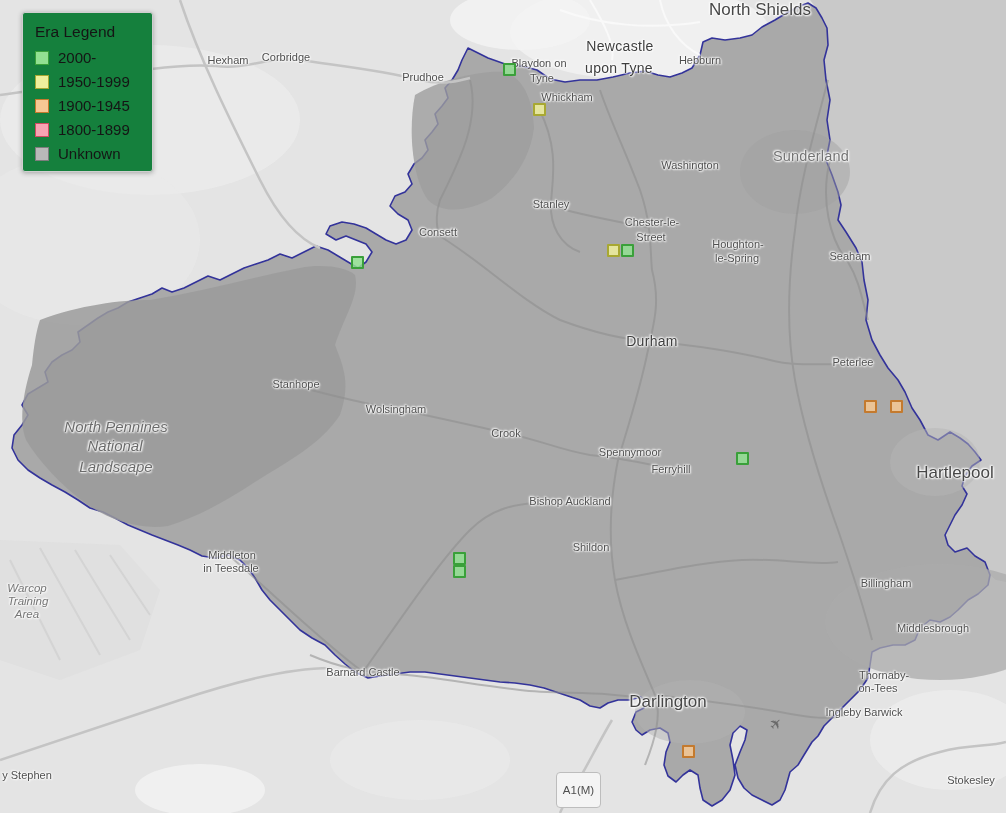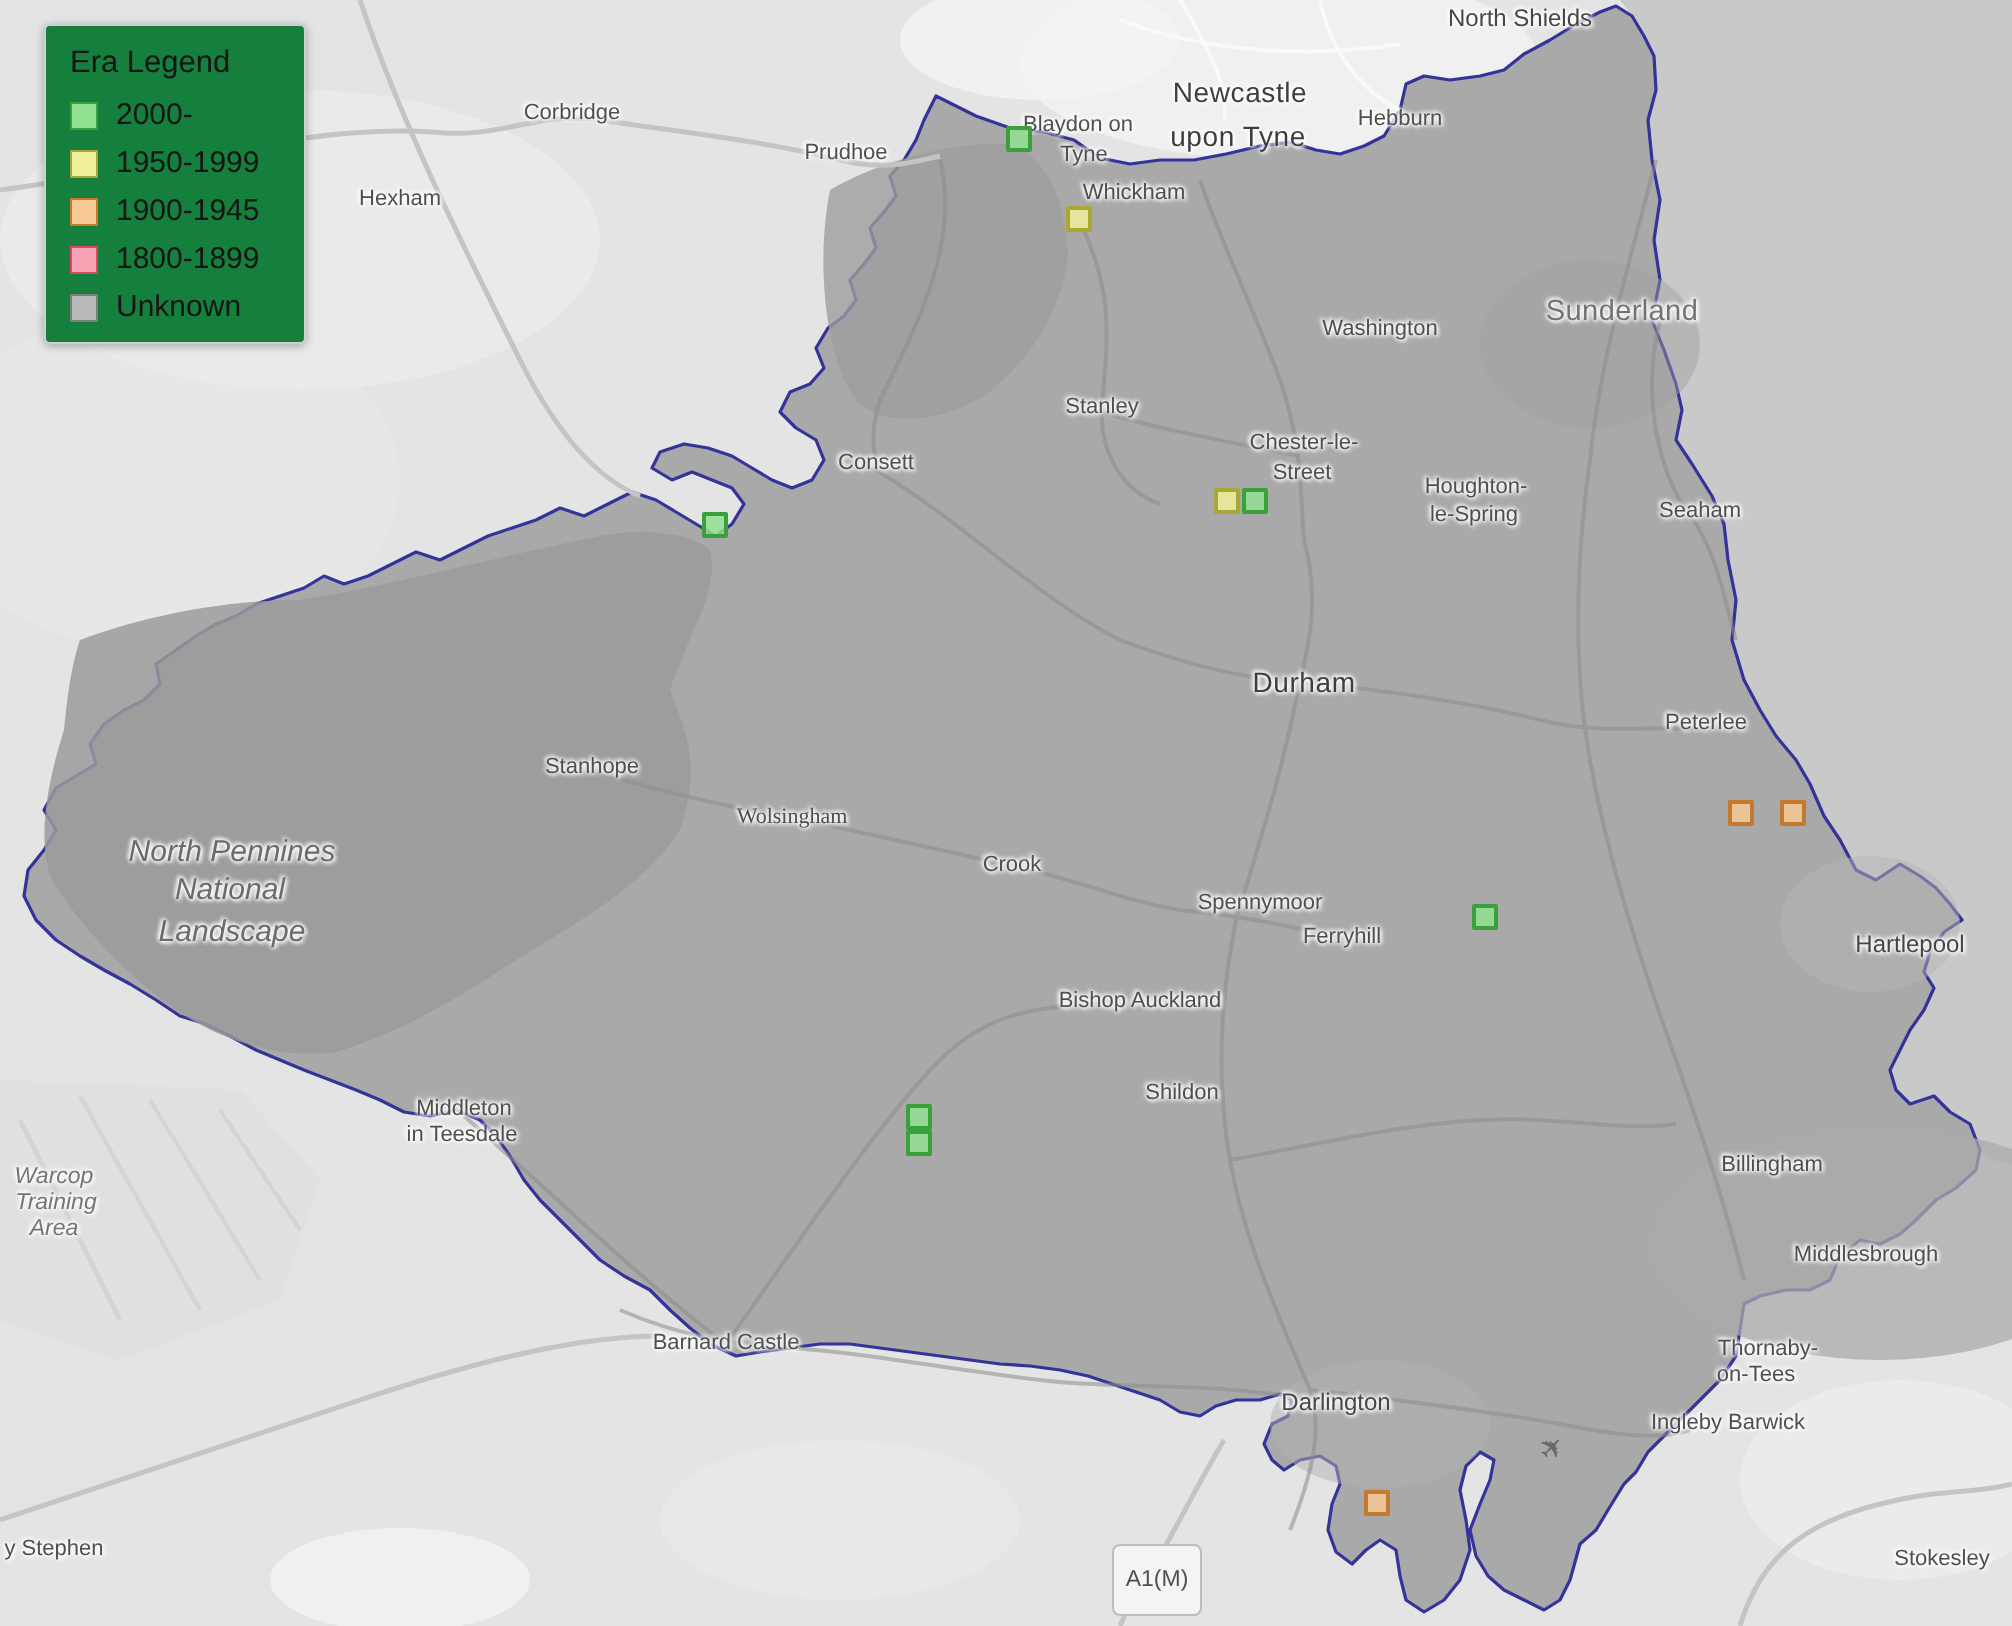--- a/index.html
+++ b/index.html
@@ -4,21 +4,21 @@
 <style>
   html,body{margin:0;padding:0;background:#ddd;}
   #map{position:relative;width:1006px;height:813px;overflow:hidden;
        background:#e4e4e4;font-family:"Liberation Sans",sans-serif;}
   #basemap{position:absolute;left:0;top:0;}
   
   .lbl{position:absolute;transform:translate(-50%,-50%);white-space:nowrap;
        color:#4d4d4d;font-size:11px;line-height:1;
        text-shadow:0 0 2px #fff,0 0 2px #fff,1px 1px 2px #fff,-1px -1px 2px #fff;}
   .lbl-town{font-size:11px;color:#4f4f4f;}
-  .lbl-town-lg{font-size:12px;color:#474747;}
+  .lbl-town-lg{font-size:17px;color:#474747;}
   .lbl-city{font-size:14px;color:#3e3e3e;letter-spacing:.3px;text-align:center;}
   .lbl-city-md{font-size:14.5px;color:#737373;letter-spacing:.2px;}
   .lbl-area{font-style:italic;font-size:15px;color:#6b6b6b;}
   .lbl-area-sm{font-style:italic;font-size:11.5px;color:#757575;}
   
   .marker{position:absolute;width:13px;height:13px;box-sizing:border-box;
           border:2px solid;border-radius:1px;}
   
   .road-shield{position:absolute;left:556px;top:772px;width:45px;height:36px;
        background:#f4f4f4;border:1.5px solid #bdbdbd;border-radius:4px;
@@ -102,36 +102,36 @@
   </svg>
 
   <div id="labels">
       <span class="lbl lbl-town-lg" style="left: 760px; top: 9px;">North Shields</span>
       <span class="lbl lbl-city" style="left: 620px; top: 46px;">Newcastle</span>
       <span class="lbl lbl-city" style="left: 619px; top: 68px;">upon Tyne</span>
       <span class="lbl lbl-town" style="left: 700px; top: 60px;">Hebburn</span>
       <span class="lbl lbl-town" style="left: 539px; top: 63px;">Blaydon on</span>
       <span class="lbl lbl-town" style="left: 542px; top: 78px;">Tyne</span>
       <span class="lbl lbl-town" style="left: 567px; top: 97px;">Whickham</span>
-      <span class="lbl lbl-town" style="left: 200px; top: 60px; margin-top: 40px;">Hexham</span>
+      <span class="lbl lbl-town" style="left: 228px; top: 60px;">Hexham</span>
       <span class="lbl lbl-town" style="left: 286px; top: 57px;">Corbridge</span>
       <span class="lbl lbl-town" style="left: 423px; top: 77px;">Prudhoe</span>
       <span class="lbl lbl-city-md" style="left: 811px; top: 156px;">Sunderland</span>
       <span class="lbl lbl-town" style="left: 690px; top: 165px;">Washington</span>
       <span class="lbl lbl-town" style="left: 551px; top: 204px;">Stanley</span>
       <span class="lbl lbl-town" style="left: 438px; top: 232px;">Consett</span>
       <span class="lbl lbl-town" style="left: 652px; top: 222px;">Chester-le-</span>
       <span class="lbl lbl-town" style="left: 651px; top: 237px;">Street</span>
       <span class="lbl lbl-town" style="left: 738px; top: 244px;">Houghton-</span>
       <span class="lbl lbl-town" style="left: 737px; top: 258px;">le-Spring</span>
       <span class="lbl lbl-town" style="left: 850px; top: 256px;">Seaham</span>
       <span class="lbl lbl-city" style="left: 652px; top: 341px;">Durham</span>
       <span class="lbl lbl-town" style="left: 853px; top: 362px;">Peterlee</span>
       <span class="lbl lbl-town" style="left: 296px; top: 384px;">Stanhope</span>
-      <span class="lbl lbl-town" style="left: 396px; top: 409px; font-family: Liberation Serif, serif;">Wolsingham</span>
+      <span class="lbl lbl-town" style="left: 396px; top: 409px;">Wolsingham</span>
       <span class="lbl lbl-area" style="left: 116px; top: 426px;">North Pennines</span>
       <span class="lbl lbl-area" style="left: 115px; top: 445px;">National</span>
       <span class="lbl lbl-area" style="left: 116px; top: 466px;">Landscape</span>
       <span class="lbl lbl-town" style="left: 506px; top: 433px;">Crook</span>
       <span class="lbl lbl-town" style="left: 630px; top: 452px;">Spennymoor</span>
       <span class="lbl lbl-town" style="left: 671px; top: 469px;">Ferryhill</span>
       <span class="lbl lbl-town-lg" style="left: 955px; top: 472px;">Hartlepool</span>
       <span class="lbl lbl-town" style="left: 570px; top: 501px;">Bishop Auckland</span>
       <span class="lbl lbl-town" style="left: 591px; top: 547px;">Shildon</span>
       <span class="lbl lbl-town" style="left: 232px; top: 555px;">Middleton</span>

